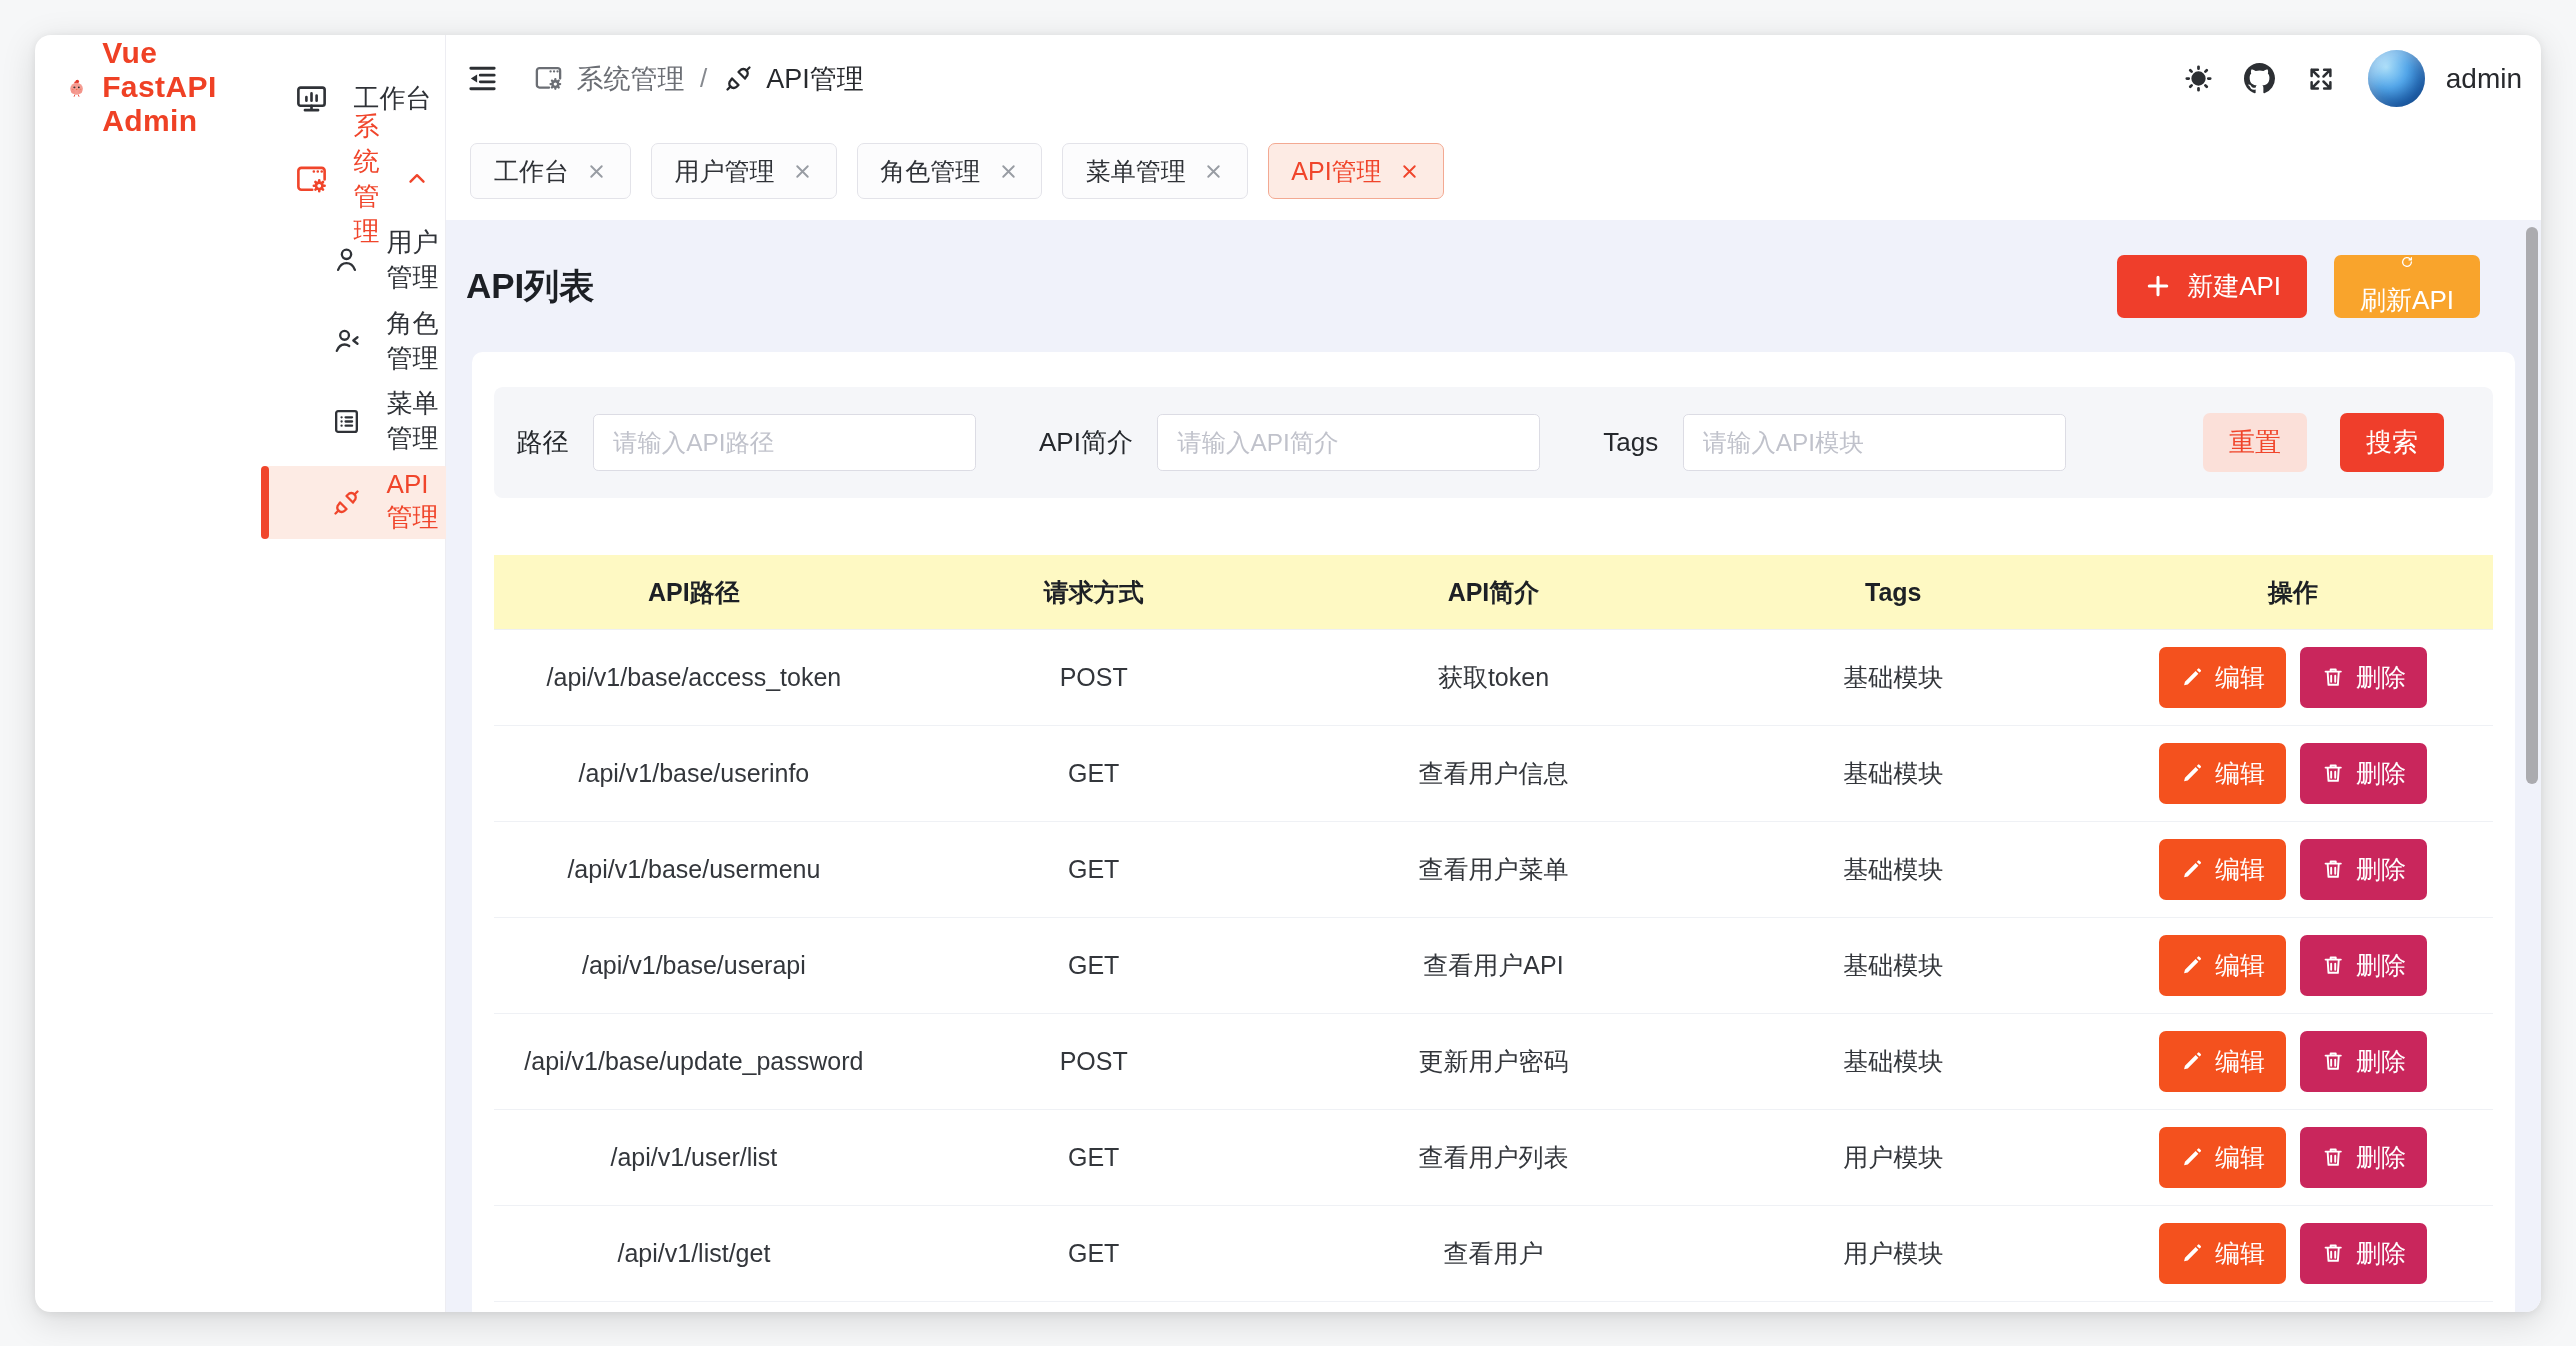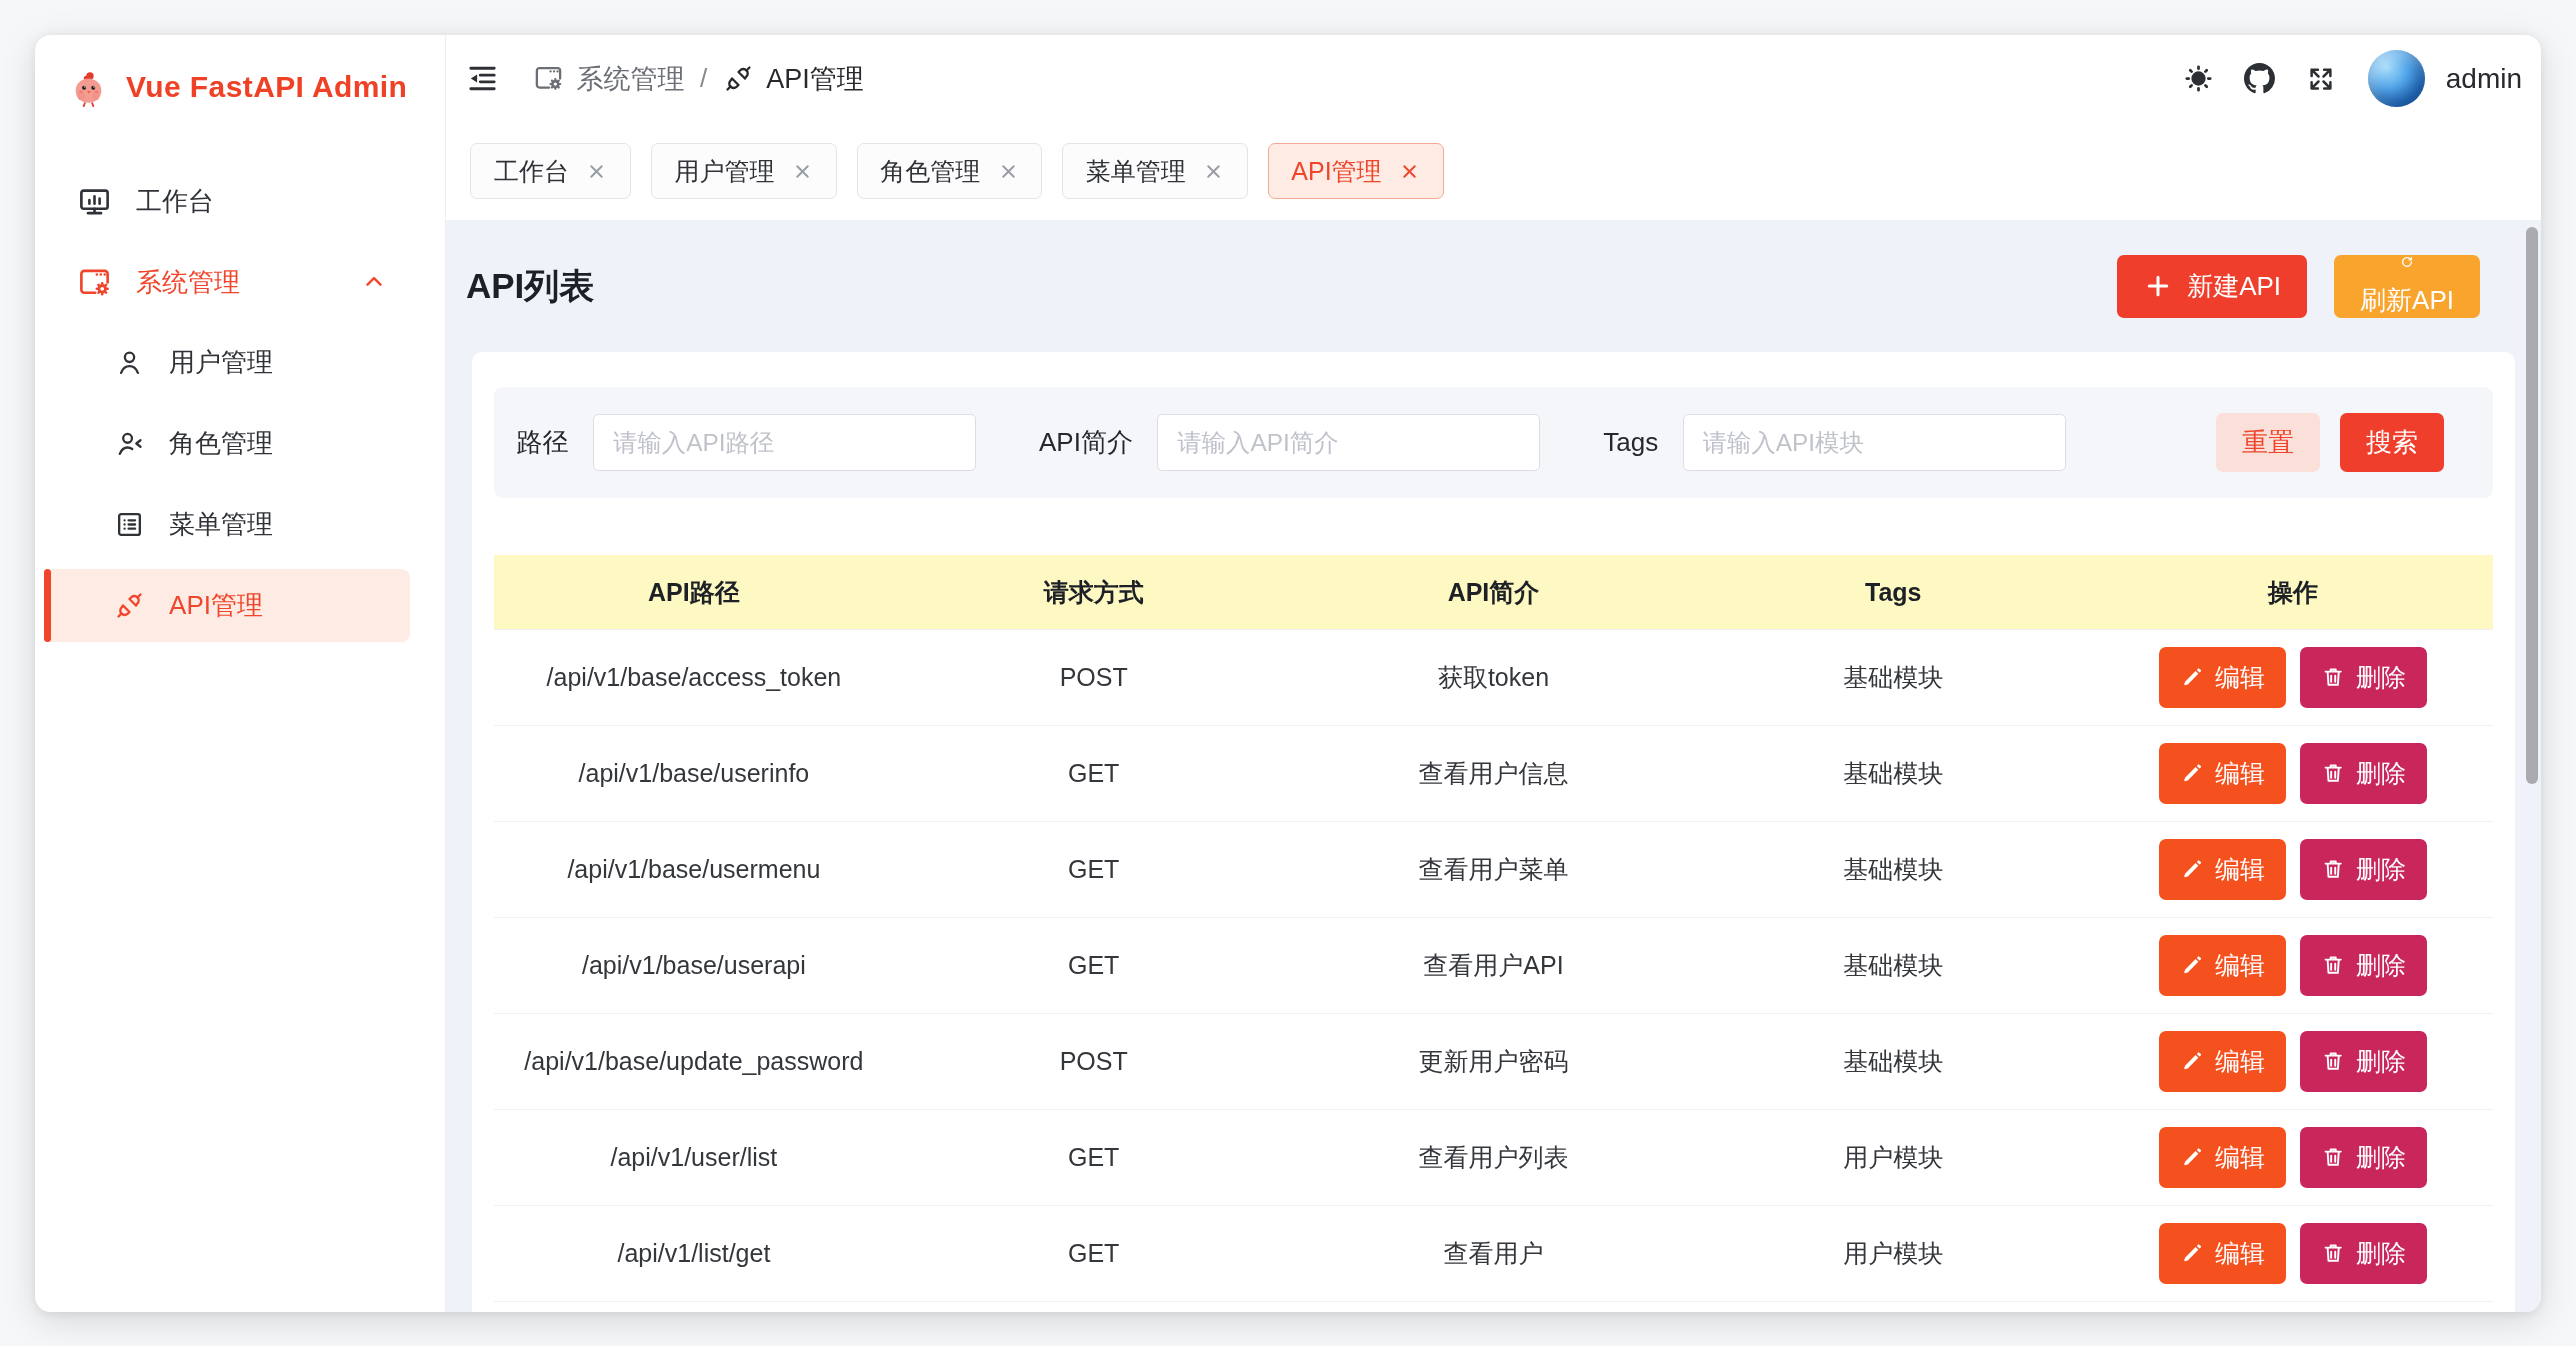--- a/index.html
+++ b/index.html
@@ -5,21 +5,21 @@
   * { margin:0; padding:0; box-sizing:border-box; }
   html,body { width:2576px; height:1346px; overflow:hidden; }
   body { background:#f6f7f8; font-family:"Liberation Sans","DejaVu Sans",sans-serif; color:#2f3237; }
   :root{ --primary:#F0452B; --primary-soft:#FDEBE4; --warning:#F9A42C; --danger:#C9265C; }
 
   .window{ position:absolute; left:35px; top:35px; width:2506px; height:1277px; background:#fff;
            border-radius:15.7px; box-shadow:0 8.7px 35px rgba(0,0,0,.13), 0 1.7px 8.7px rgba(0,0,0,.07);
            display:flex; overflow:hidden; }
 
   
-  .sidebar{ width:411px; flex-shrink:0; border-right:0.9px solid #ededf2; display:flex; flex-direction:column; }
+  .sidebar{ width:411px; flex-shrink:0; border-right:0.9px solid #ededf2; display:flex; flex-direction:row;gap:12px; }
   .logo{ height:103px; display:flex; align-items:center; padding-left:30px; gap:14px; }
   .logo svg{ width:47px; height:52px; }
   .brand{ font-size:30px; font-weight:700; color:#EF4125; letter-spacing:0.4px; }
   nav{ padding-top:19px; }
   .menu-item{ height:73px; margin:7.8px 35px 7.8px 8.7px; border-radius:8.7px; display:flex; align-items:center;
               padding-left:33px; gap:24.4px; font-size:26px; color:#2f3237; cursor:pointer; position:relative; }
   .menu-item svg{ width:35px; height:35px; flex-shrink:0; }
   .menu-item.sub{ padding-left:70px; }
   .menu-item.sub svg{ width:31px; height:31px; }
   .menu-item.red{ color:var(--primary); }
@@ -65,21 +65,21 @@
 
   .filters{ height:111px; background:#f5f6f9; border-radius:8.7px; display:flex; align-items:center;
             padding:0 49px 0 22.6px; }
   .fgroup{ display:flex; align-items:center; gap:24.4px; }
   .fgroup + .fgroup{ margin-left:63px; }
   .flabel{ font-size:26px; color:#25282d; white-space:nowrap; }
   .finput{ width:383px; height:57px; border:0.9px solid #dcdce4; border-radius:5.2px; background:#fff;
            padding:0 19px; font-size:24.4px; color:#333; font-family:inherit; outline:none; }
   .finput::placeholder{ color:#c0c2cb; }
   .btn-reset{ margin-left:auto; height:59px; background:#fbe0d9; color:var(--primary); padding:0 26px; font-size:26px; }
-  .btn-search{ height:59px; background:#EF3E2B; padding:0 26px; font-size:26px; margin-left:20px; }
+  .btn-search{ height:59px; background:#EF3E2B; padding:0 26px; font-size:26px; margin-left:33px; }
 
   .table{ margin-top:57px; }
   .thead{ display:flex; height:75px; align-items:center; background:#fef9c3; border-bottom:0.9px solid #eef0f4; }
   .th{ width:20%; text-align:center; font-size:25px; font-weight:700; color:#1d2025; }
   .trow{ display:flex; height:96px; align-items:center; border-bottom:0.9px solid #eff1f5; background:#fff; }
   .td{ width:20%; text-align:center; font-size:25px; color:#33363b; }
   .td.actions{ display:flex; justify-content:center; gap:14px; }
   .btn-edit{ height:61px; background:#F4511E; font-size:25px; padding:0 21px; gap:10.5px; }
   .btn-del{ height:61px; background:var(--danger); font-size:25px; padding:0 21px; gap:10.5px; }
   .btn-edit svg,.btn-del svg{ width:24.4px; height:24.4px; }

